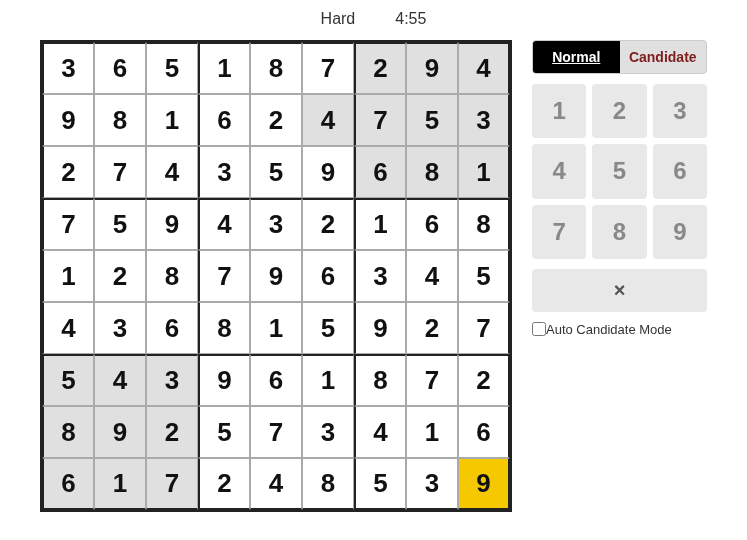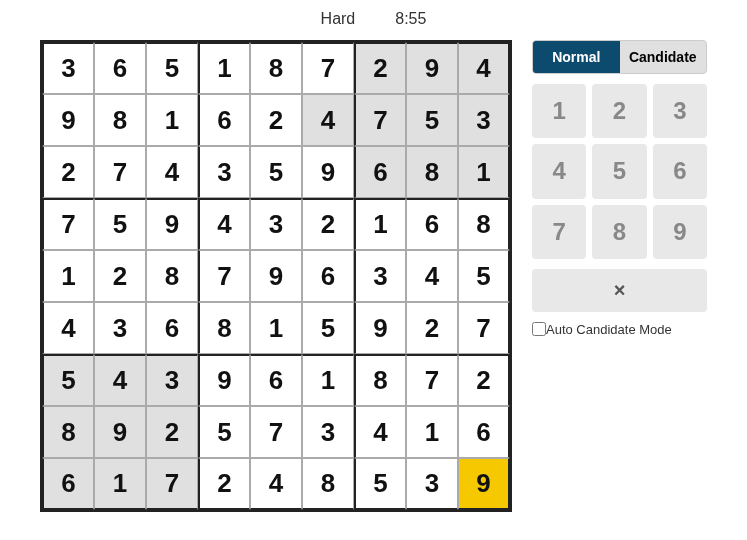--- a/index.html
+++ b/index.html
@@ -76,27 +76,28 @@
       overflow: hidden;
       background: #e0e0e0;
     }
     .mode-btn {
       flex: 1;
       padding: 8px 0;
       text-align: center;
       cursor: pointer;
       font-size: 14px;
       font-weight: bold;
-      color: #000000;
+      color: #7f1d1d;
       border: none;
       background: transparent;
     }
     .mode-btn.active {
-      background: #0c4a6e;
+      background: #000000;
       color: #fff;
+      text-decoration: underline;
     }
     #numpad {
       display: grid;
       grid-template-columns: repeat(3, 1fr);
       gap: 6px;
     }
     .num-btn {
       width: 100%;
       aspect-ratio: 1;
       display: flex;
@@ -132,21 +133,21 @@
     #auto-candidate input[type="checkbox"] {
       width: 14px;
       height: 14px;
     }
   </style>
 </head>
 <body>
 
 <div id="header">
   <span>Hard</span>
-  <span>8:55</span>
+  <span>4:55</span>
 </div>
 
 <div id="main">
   <div id="sudoku-grid">
       <div class="cell" data-row="0" data-col="0">3</div>
       <div class="cell" data-row="0" data-col="1">6</div>
       <div class="cell" data-row="0" data-col="2">5</div>
       <div class="cell" data-row="0" data-col="3">1</div>
       <div class="cell" data-row="0" data-col="4">8</div>
       <div class="cell" data-row="0" data-col="5">7</div>

